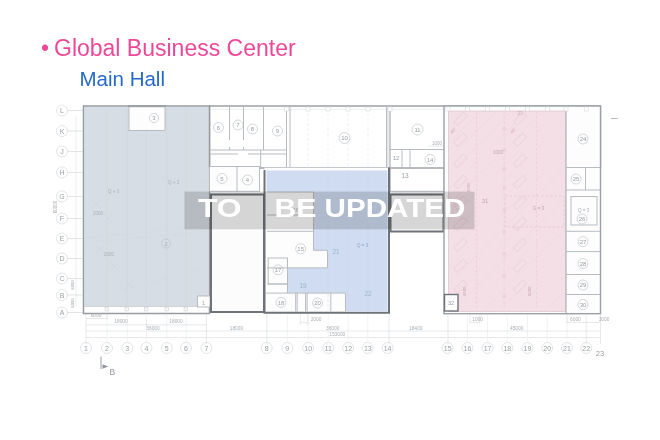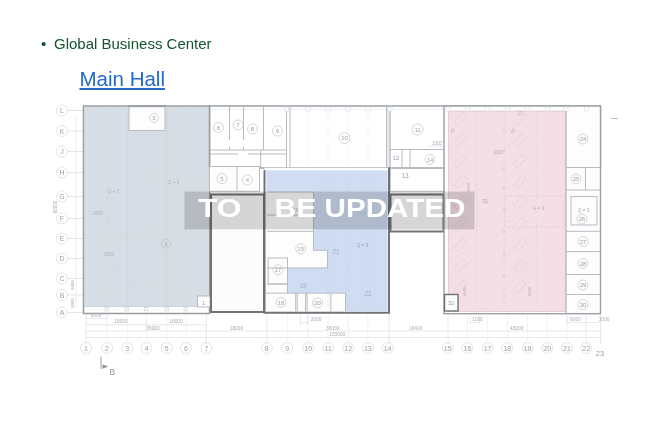--- a/index.html
+++ b/index.html
@@ -1,18 +1,18 @@
 <!DOCTYPE html>
 <html><head>
 <meta charset="utf-8">
 <style>
   html,body{margin:0;padding:0;}
   body{width:660px;height:440px;background:#ffffff;font-family:"Liberation Sans",sans-serif;position:relative;overflow:hidden;}
-  .hdr{position:absolute;left:41px;top:35px;font-size:15px;color:#14532d;}
-  .sub{position:absolute;left:79.5px;top:67px;font-size:20.5px;color:#2569c9;font-weight:500;text-decoration:underline;}
+  .hdr{position:absolute;left:41px;top:35px;font-size:23px;color:#ec4899;}
+  .sub{position:absolute;left:79.5px;top:67px;font-size:20.5px;color:#2569c9;font-weight:500;}
 </style>
 </head>
 <body>
 
 <div class="hdr"><span style="display:inline-block;width:13px;">•</span>Global Business Center</div>
 
 <div class="sub">Main Hall</div>
 
 <svg width="660" height="440" viewBox="0 0 660 440" style="position:absolute;left:0;top:0;">
   <defs>

